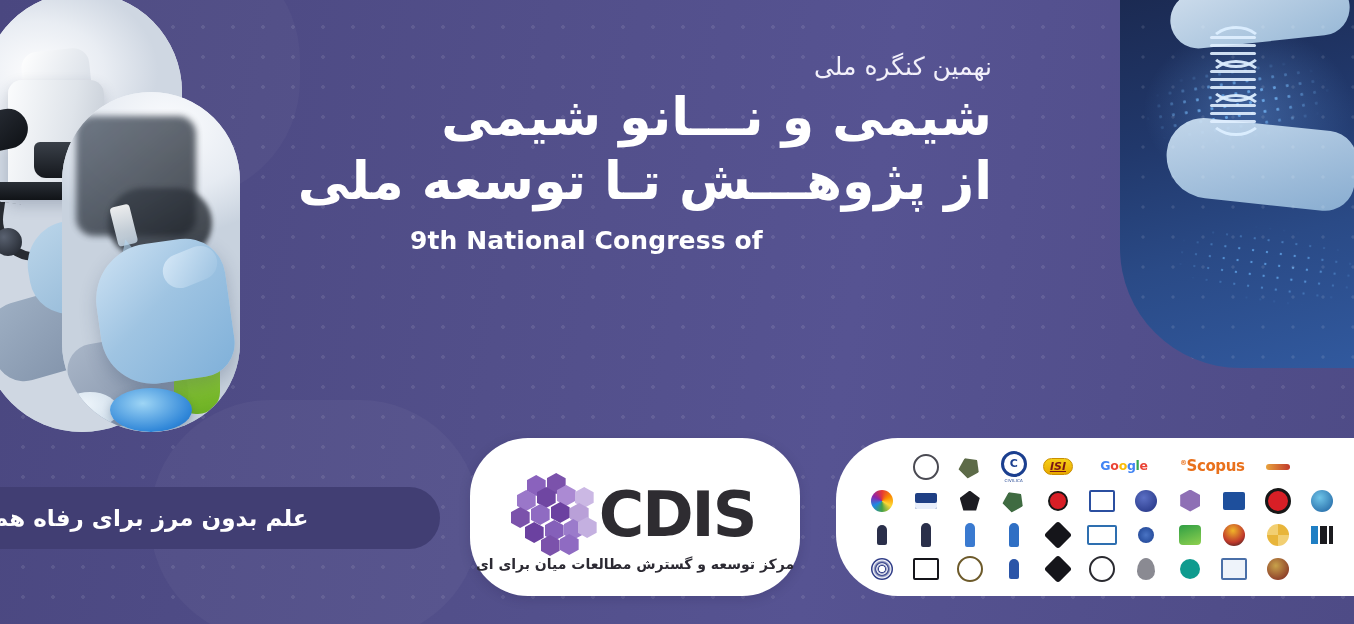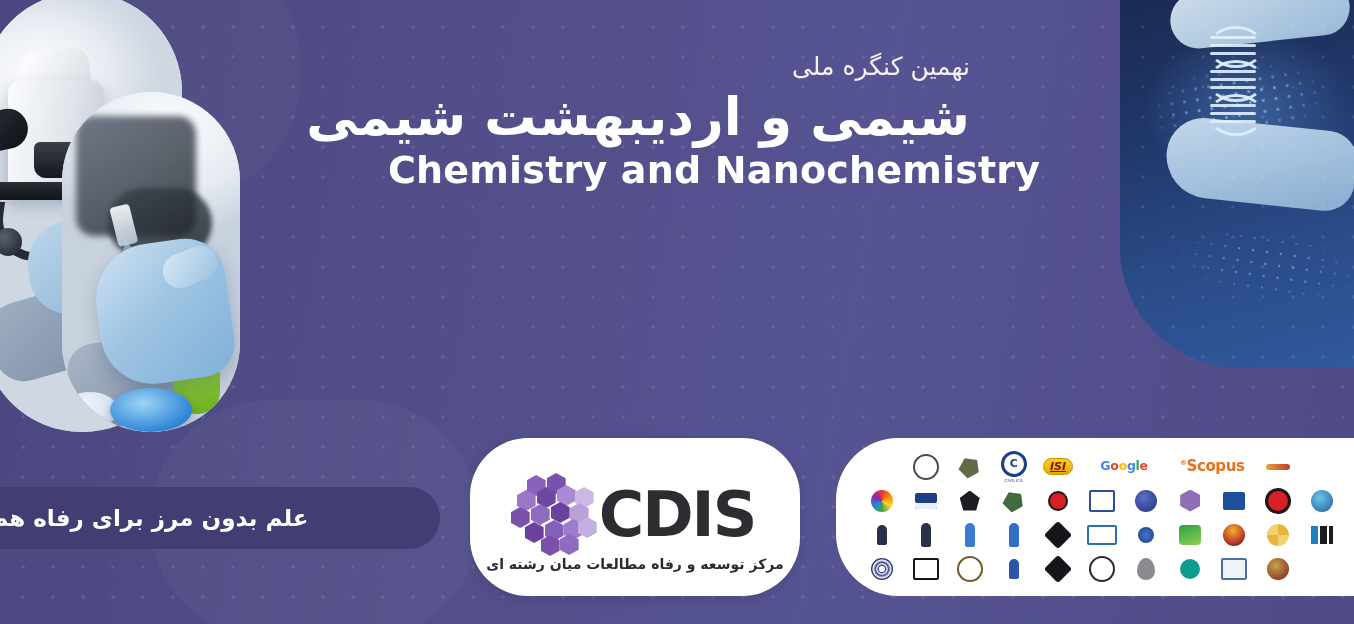--- a/index.html
+++ b/index.html
@@ -199,21 +199,21 @@
             mask-image:radial-gradient(ellipse 120px 48px at 45% 50%, #000 35%, transparent 80%);
   }
   .dna-dots{
     position:absolute;inset:0;
     background-image:radial-gradient(circle, rgba(255,255,255,.10) 1.5px, transparent 1.7px);
     background-size:30px 30px;background-position:8px 12px;
   }
 
   
   .headline{
-    position:absolute;left:370px;top:52px;width:600px;text-align:right;
+    position:absolute;left:392px;top:52px;width:600px;text-align:right;
     direction:rtl;
   }
   .kicker{
     color:#f2f0fa;font-size:25px;line-height:1.2;letter-spacing:.4px;font-weight:400;
     margin:0 0 6px 0;
   }
   .fa-main{
     color:#ffffff;font-size:52px;font-weight:bold;line-height:1.12;letter-spacing:-.5px;
     margin:0;white-space:nowrap;
   }
@@ -422,22 +422,23 @@
       <div class="rung" style="top:80px"></div>
       <div class="rung" style="top:88px"></div>
       <div class="rung" style="top:96px"></div>
     </div>
     <div class="mesh2"></div>
     <div class="dna-dots"></div>
   </div>
 
   <div class="headline">
     <p class="kicker">نهمین کنگره ملی</p>
-    <p class="fa-main">شیمی و اردیبهشت شیمی</p>
-    <p class="en-big">Chemistry  and  Nanochemistry</p>
+    <p class="fa-main">شیمی و نـــانو شیمی</p>
+    <p class="fa-main l2">از پژوهـــش تـا توسعه ملی</p>
+    <p class="en-small">9th National Congress of</p>
   </div>
 
   <div class="slogan">
     <span>علم بدون مرز برای رفاه همگانی</span>
   </div>
 
   <div class="cdis">
     <div class="cdis-row">
       <span class="cdis-word">CDIS</span>
       <span class="hexball">
@@ -452,21 +453,21 @@
         <i style="left:40px;top:29px;background:#6b41a0"></i>
         <i style="left:59px;top:30px;background:#b9a0d8"></i>
         <i style="left:14px;top:49px;background:#6b41a0"></i>
         <i style="left:34px;top:47px;background:#8560ba"></i>
         <i style="left:53px;top:46px;background:#9b7bcb"></i>
         <i style="left:67px;top:44px;background:#c4b0e0"></i>
         <i style="left:30px;top:62px;background:#7b52ab"></i>
         <i style="left:49px;top:61px;background:#8f6bc2"></i>
       </span>
     </div>
-    <div class="cdis-fa">مرکز توسعه و رفاه مطالعات میان رشته ای</div>
+    <div class="cdis-fa">مرکز توسعه و گسترش مطالعات میان برای ای</div>
   </div>
 
   <div class="logos">
     <div class="logo-grid">
 
       <div class="logo" style="grid-column:2">
         <div style="width:24px;height:6px;border-radius:3px;background:linear-gradient(90deg,#e8a33d,#c0392b)"></div>
       </div>
       <div class="logo" style="grid-column:3/span 2;width:auto">
         <span class="wordmark w-scopus">Scopus<sup style="font-size:7px">®</sup></span>

